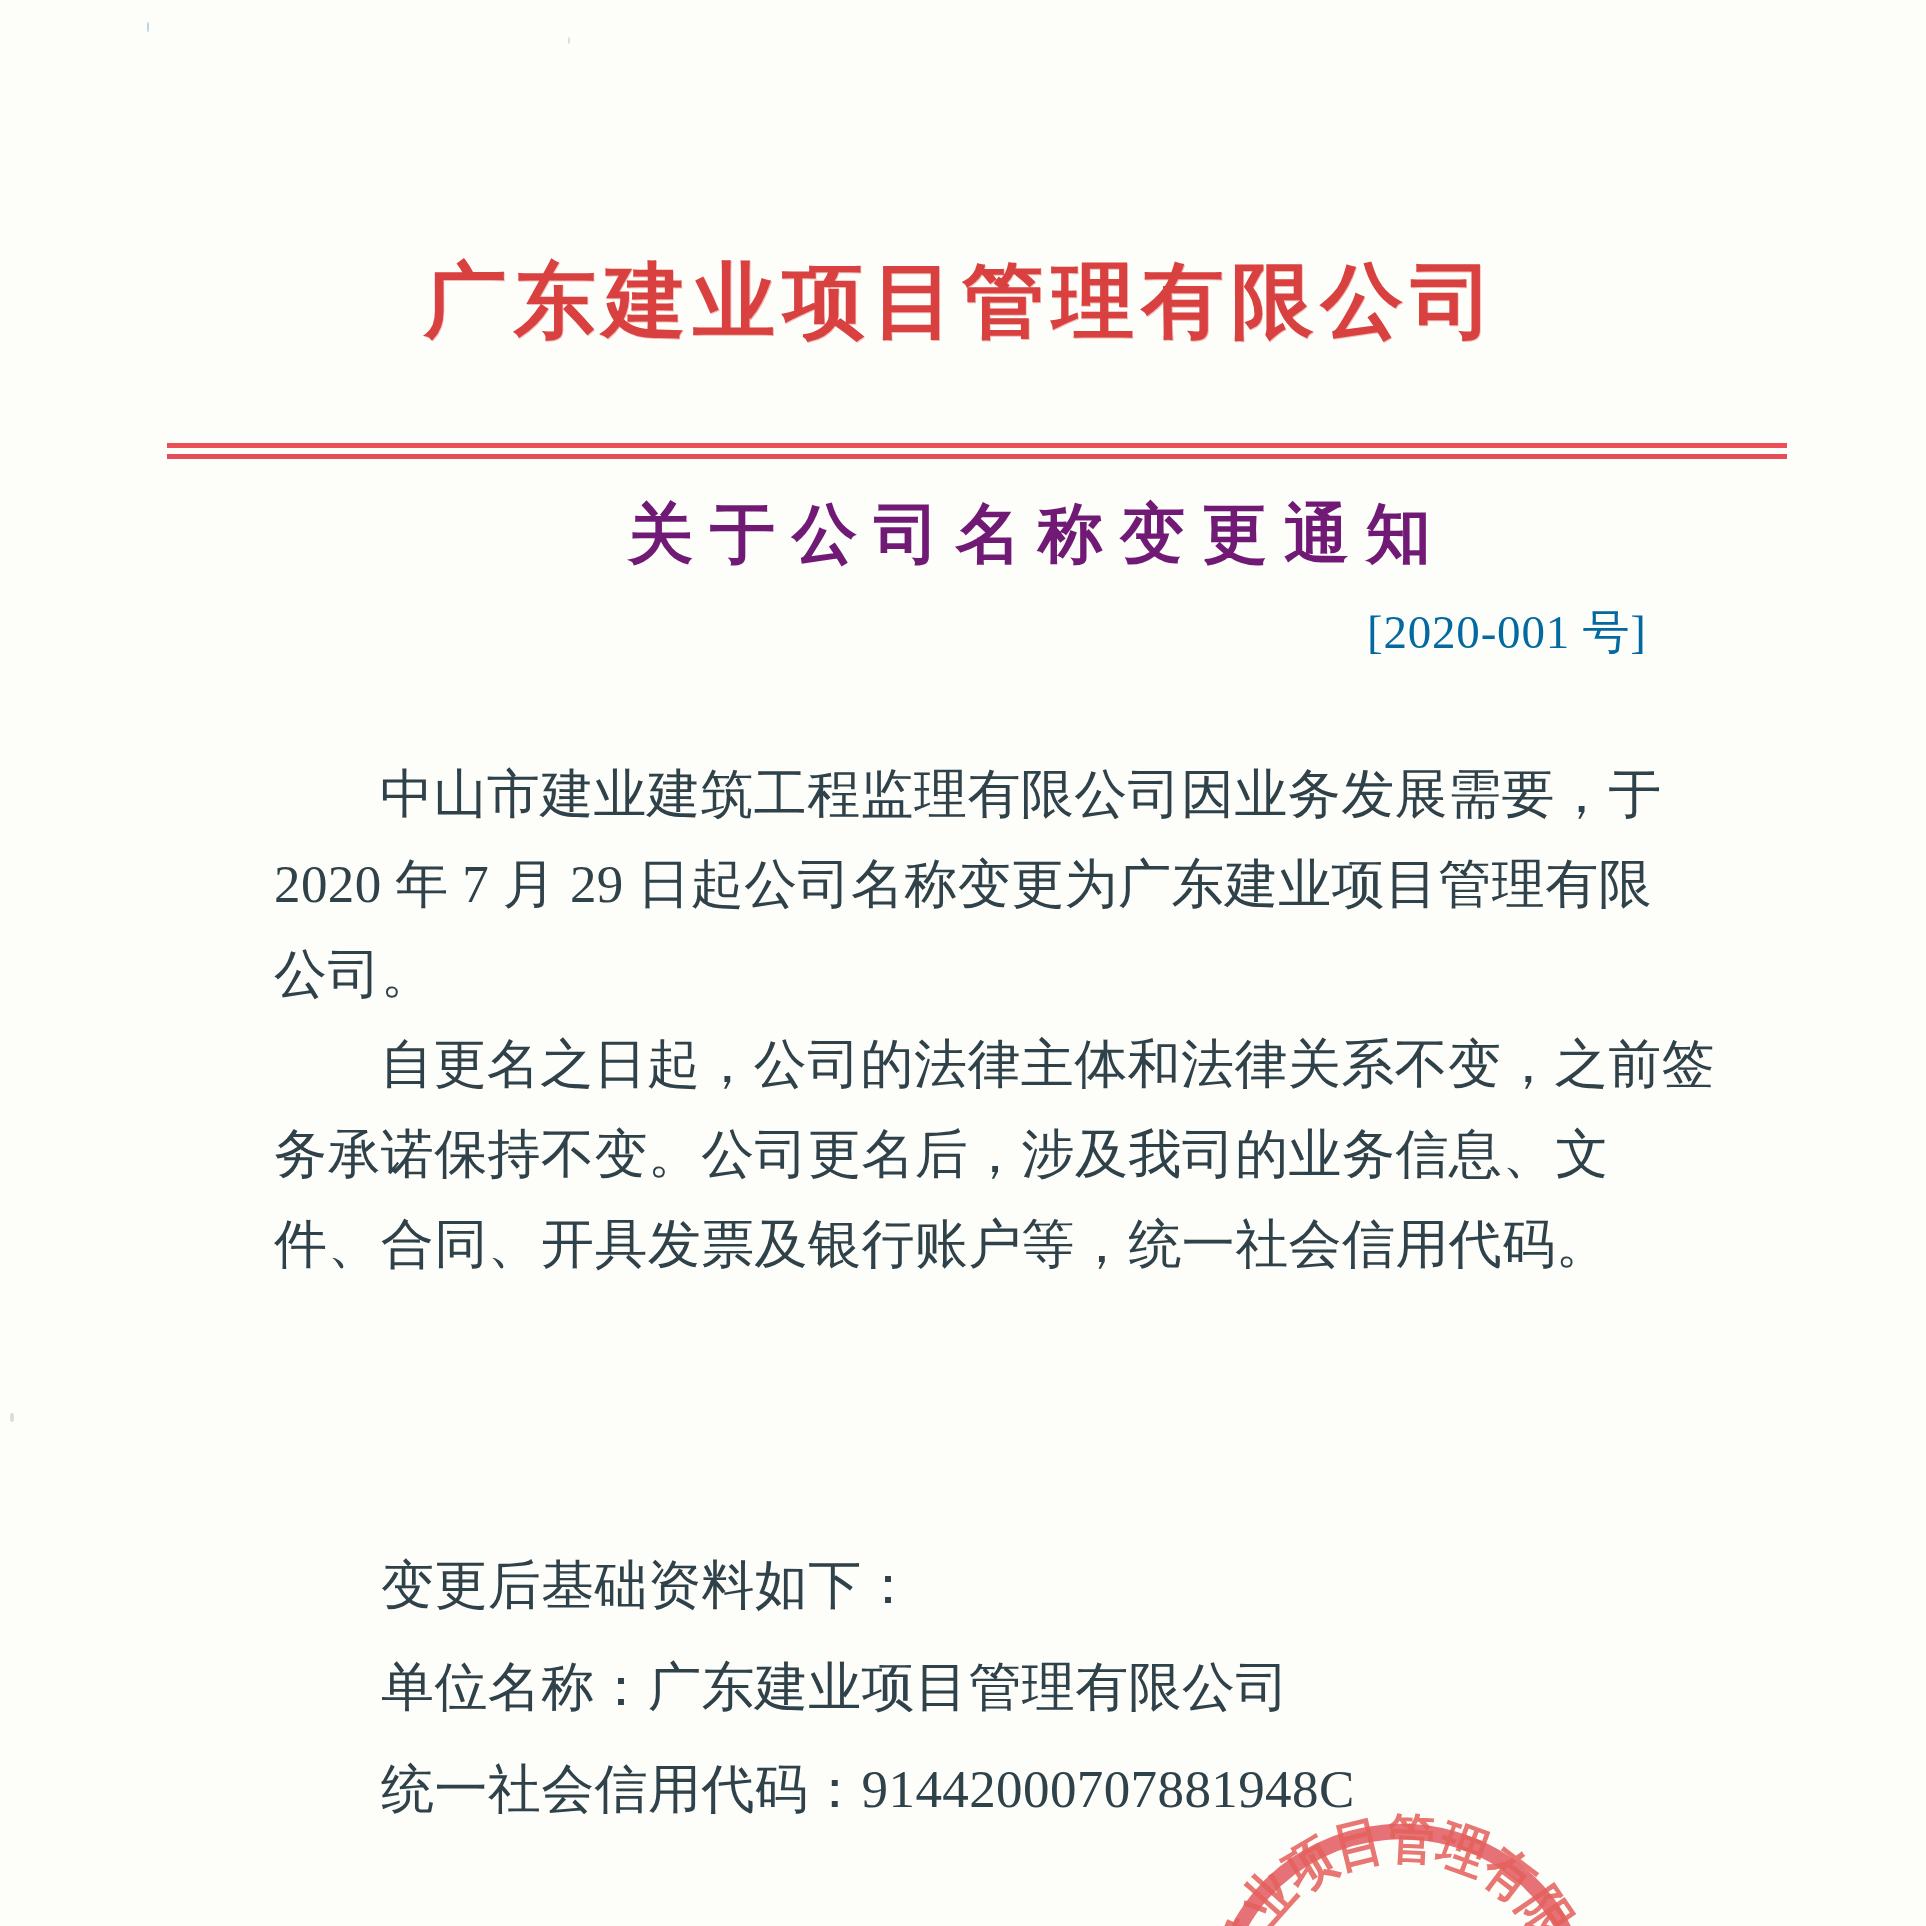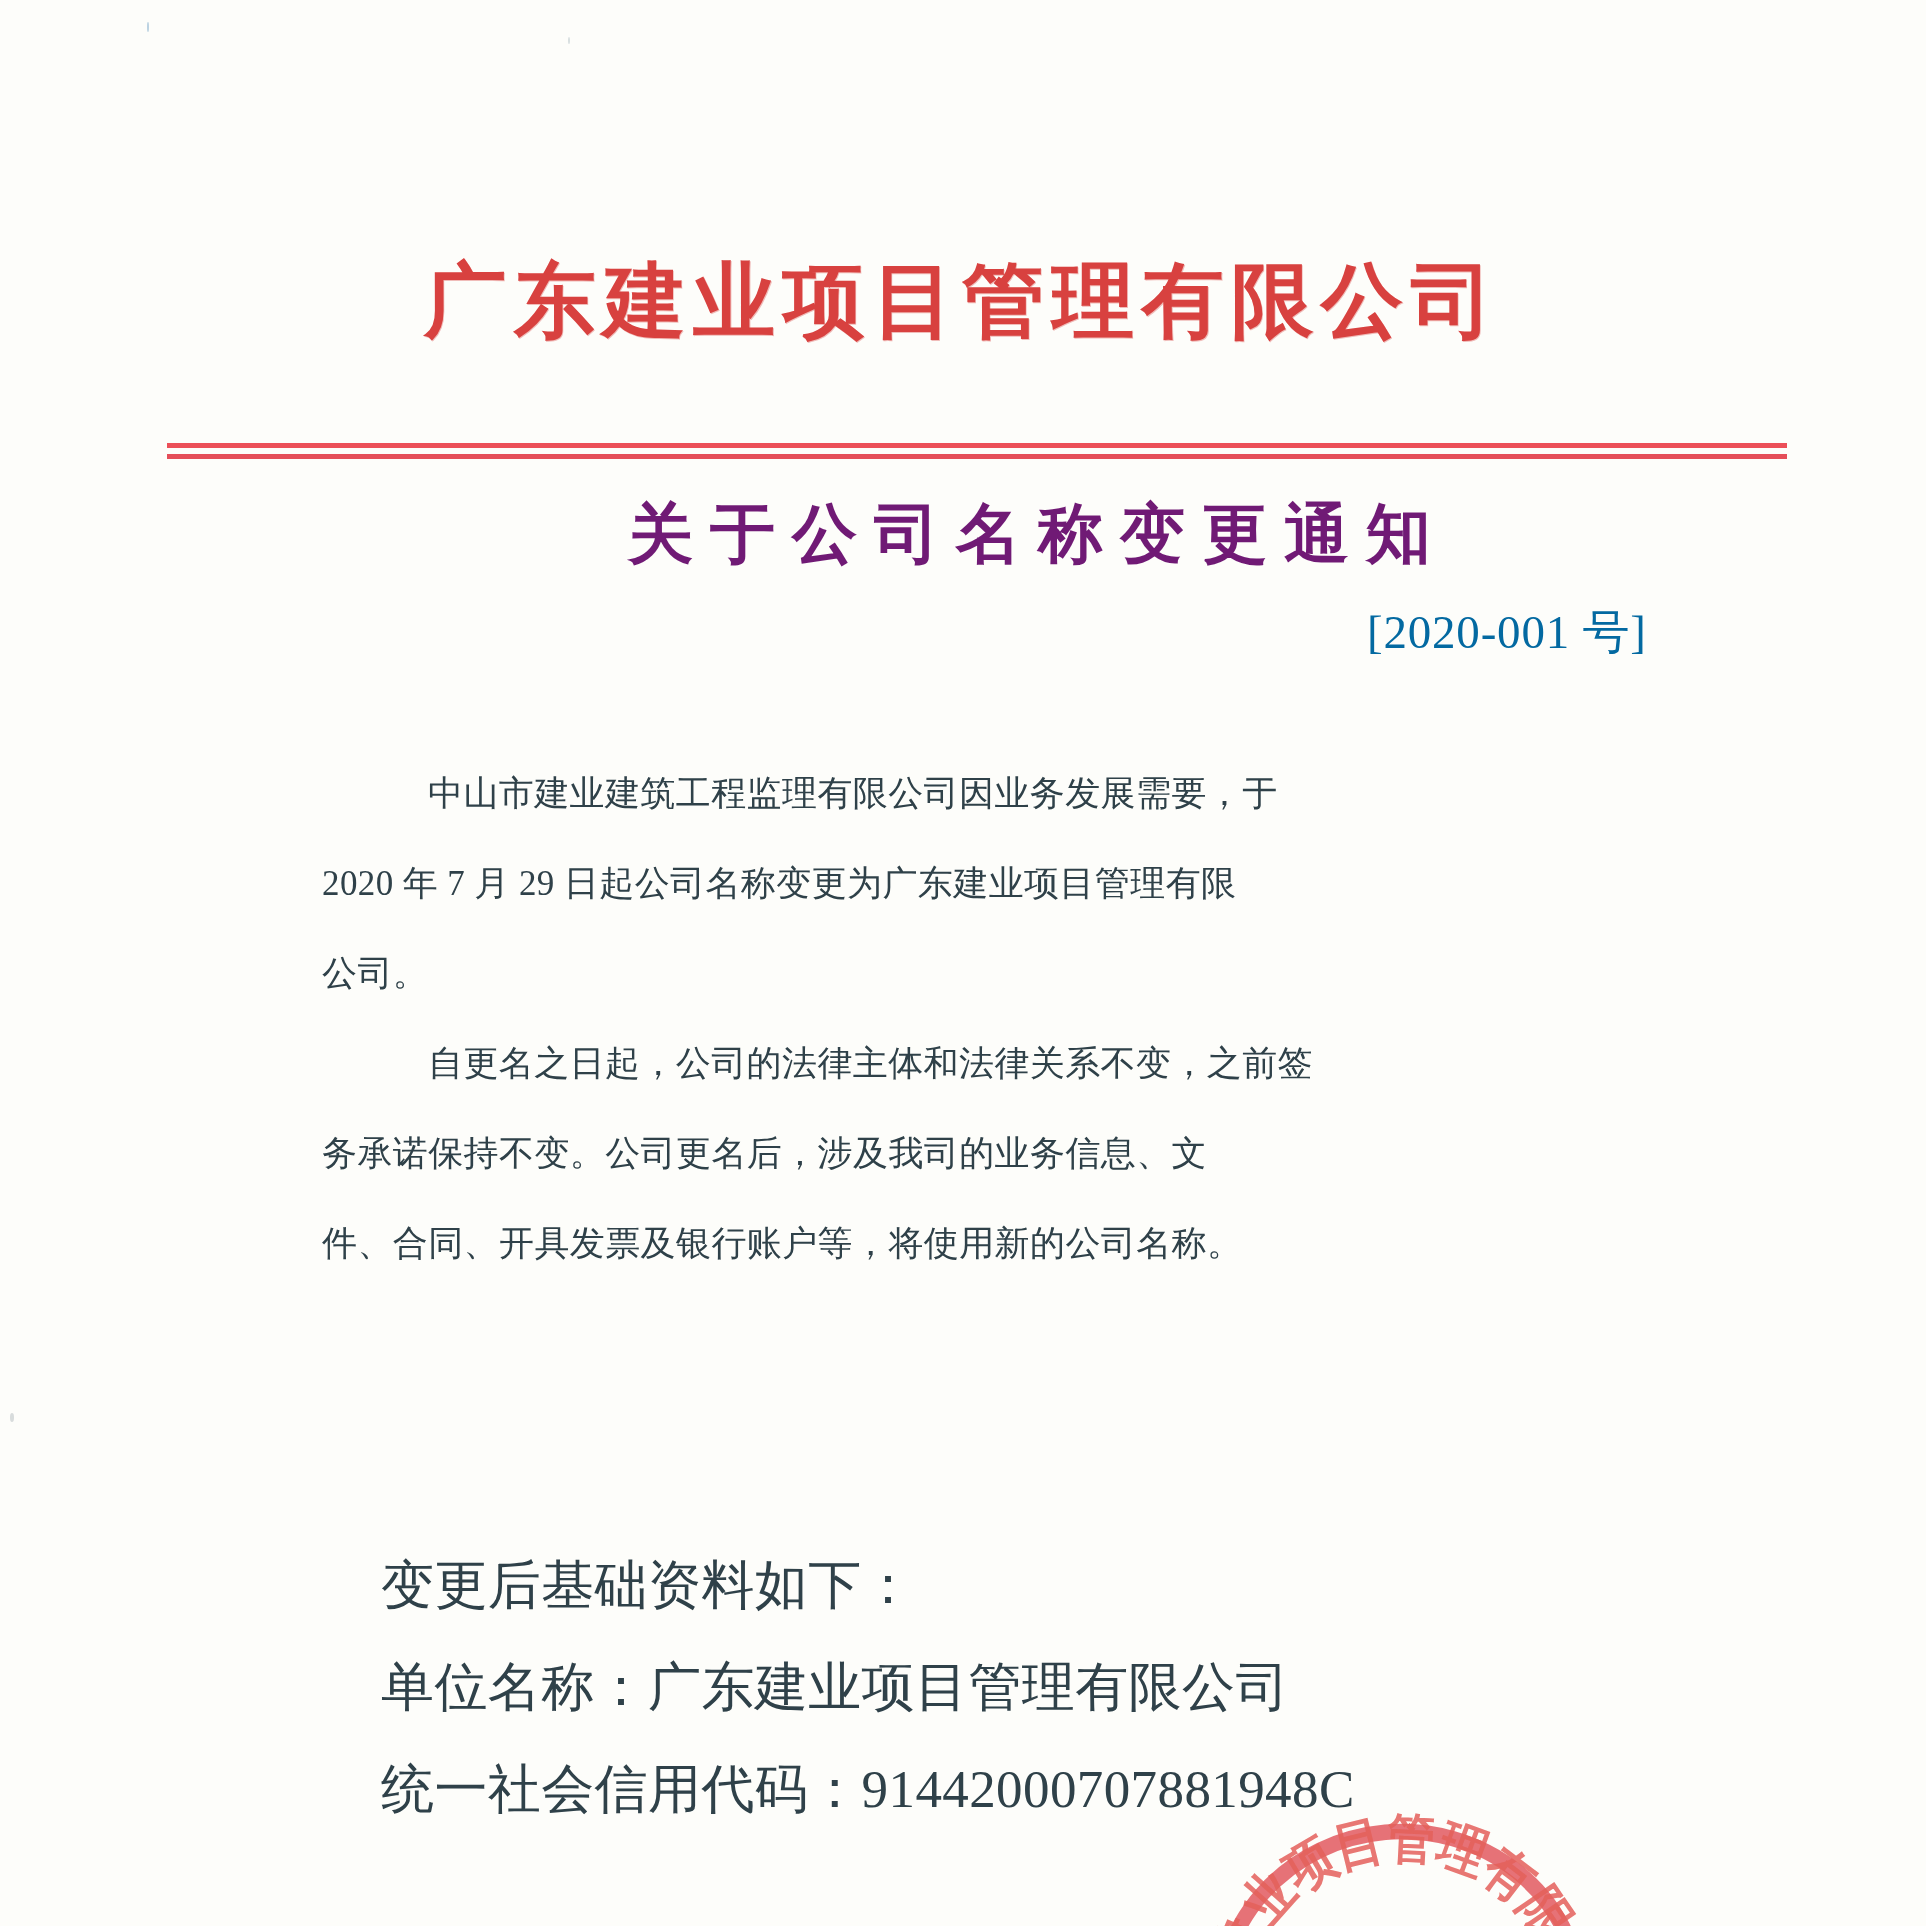--- a/index.html
+++ b/index.html
@@ -23,21 +23,21 @@
   .doc-title{
     position:absolute;left:628px;top:490px;
     font-size:65px;font-weight:700;letter-spacing:17px;
     color:#701a75;white-space:nowrap;
   }
   .doc-number{
     position:absolute;left:1367px;top:601px;
     font-size:47px;letter-spacing:0.8px;color:#0369a1;white-space:nowrap;
   }
   .body-block{position:absolute;left:274px;top:749px;width:1395px;}
-  .b-line{height:90px;line-height:90px;font-size:35px;letter-spacing:0.4px;white-space:nowrap;margin-left:48px;}
+  .b-line{height:90px;line-height:90px;font-size:53px;letter-spacing:0.4px;white-space:nowrap;}
   .indent{padding-left:106px;}
   .info-block{position:absolute;left:274px;top:1534px;width:1395px;}
   .i-line{height:102px;line-height:102px;font-size:53px;letter-spacing:0.4px;padding-left:107px;white-space:nowrap;}
   .seal{
     position:absolute;left:1171px;top:1795px;width:455px;height:447px;
     mix-blend-mode:multiply;filter:blur(0.5px);opacity:.93;
   }
   .seal-ring-text{font-family:"Liberation Sans","DejaVu Sans",sans-serif;font-size:142px;font-weight:600;fill:#e4544f;opacity:.85;}
   .seal-serial{font-family:"Liberation Sans","DejaVu Sans",sans-serif;font-size:58px;font-weight:600;fill:#e4544f;opacity:.85;letter-spacing:6px;}
   .speck{position:absolute;border-radius:50%;}
@@ -58,21 +58,21 @@
   <div class="doc-title">关于公司名称变更通知</div>
 
   <div class="doc-number">[2020-001 号]</div>
 
   <div class="body-block">
     <div class="b-line indent">中山市建业建筑工程监理有限公司因业务发展需要，于</div>
     <div class="b-line">2020 年 7 月 29 日起公司名称变更为广东建业项目管理有限</div>
     <div class="b-line">公司。</div>
     <div class="b-line indent">自更名之日起，公司的法律主体和法律关系不变，之前签</div>
     <div class="b-line">务承诺保持不变。公司更名后，涉及我司的业务信息、文</div>
-    <div class="b-line">件、合同、开具发票及银行账户等，将使用新的公司名称。</div>
+    <div class="b-line">件、合同、开具发票及银行账户等，统一社会信用代码。</div>
   </div>
 
   <div class="info-block">
     <div class="i-line">变更后基础资料如下：</div>
     <div class="i-line">单位名称：广东建业项目管理有限公司</div>
     <div class="i-line">统一社会信用代码：91442000707881948C</div>
   </div>
 
   <svg class="seal" viewBox="0 0 1180 1160">
     <g transform="rotate(-5 595 545)">

